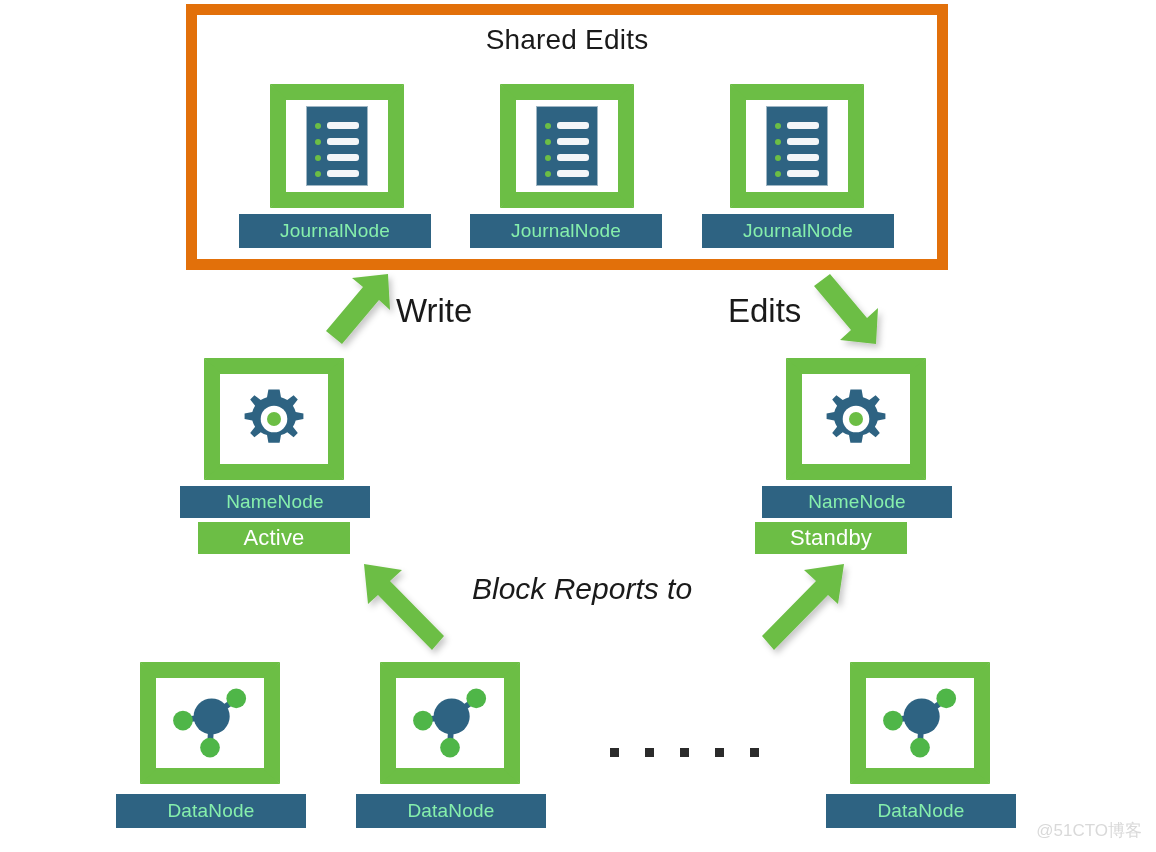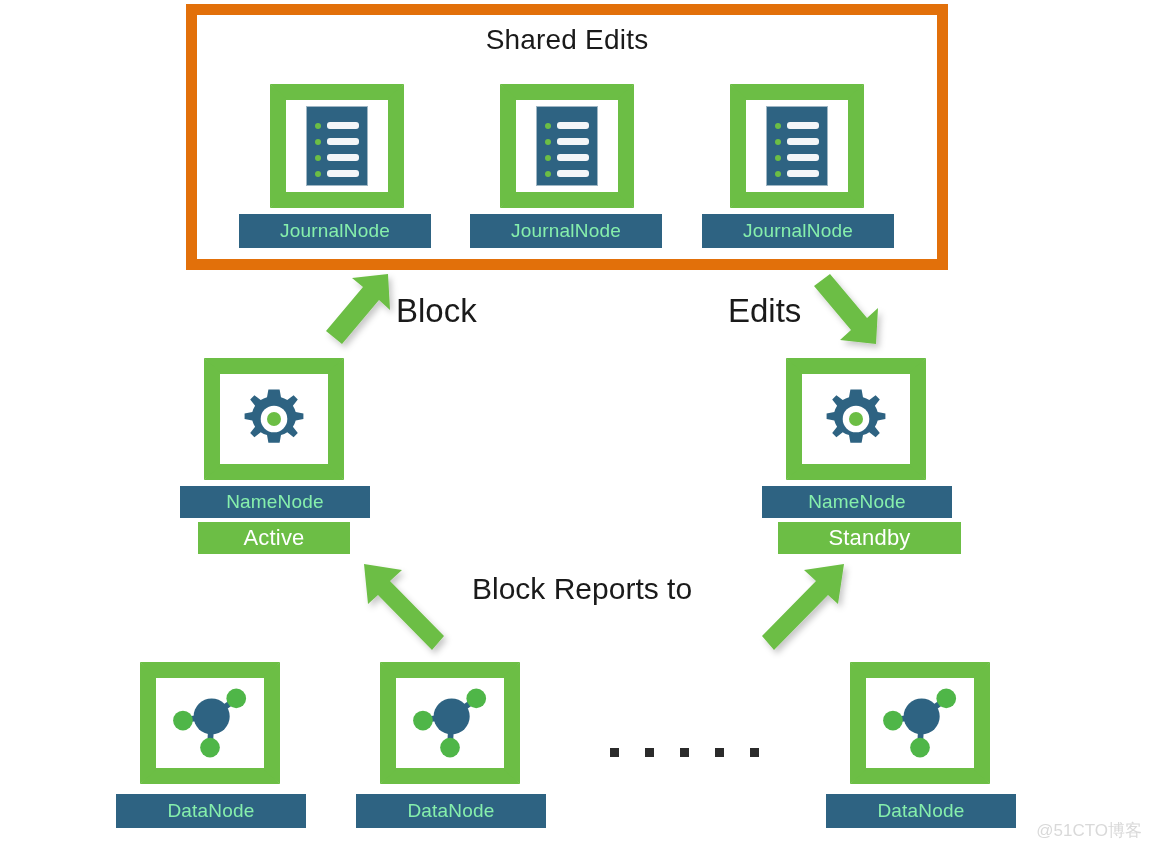--- a/index.html
+++ b/index.html
@@ -260,21 +260,21 @@
   <svg class="arrow" style="left:320px; top:272px; width:90px; height:80px;" viewBox="0 0 90 80">
     <defs>
       <filter id="sh" x="-40%" y="-40%" width="200%" height="200%">
         <feDropShadow dx="3" dy="4" stdDeviation="3" flood-color="#000" flood-opacity="0.22"></feDropShadow>
       </filter>
     </defs>
     <g filter="url(#sh)" fill="#6CBE45">
       <path d="M68 2 L70 38 L59 28 L22 72 L6 59 L43 15 L32 6 Z"></path>
     </g>
   </svg>
-  <div class="free-text" style="left:396px; top:292px; font-size:33px;">Block</div>
+  <div class="free-text" style="left:396px; top:292px; font-size:33px;">Write</div>
 
   <svg class="arrow" style="left:808px; top:272px; width:90px; height:80px;" viewBox="0 0 90 80">
     <g filter="url(#sh)" fill="#6CBE45">
       <path d="M22 2 L59 46 L70 36 L68 72 L32 68 L43 58 L6 14 Z"></path>
     </g>
   </svg>
   <div class="free-text" style="left:728px; top:292px; font-size:33px;">Edits</div>
 
   <div class="node" style="left:204px; top:358px;">
     <div class="frame" style="width:140px; height:122px;">
@@ -303,35 +303,35 @@
       <div class="inner" style="left:18px; top:18px; right:18px; bottom:18px;">
         <svg width="70" height="70" viewBox="0 0 100 100">
           <path fill="#2E6382" d="M50 8 l8 0 2 11 a33 33 0 0 1 9 4 l9-7 6 6 -7 9 a33 33 0 0 1 4 9 l11 2 0 8 -11 2 a33 33 0 0 1-4 9 l7 9 -6 6 -9-7 a33 33 0 0 1-9 4 l-2 11 -8 0 -8 0 -2-11 a33 33 0 0 1-9-4 l-9 7 -6-6 7-9 a33 33 0 0 1-4-9 l-11-2 0-8 11-2 a33 33 0 0 1 4-9 l-7-9 6-6 9 7 a33 33 0 0 1 9-4 l2-11 z"></path>
           <circle cx="50" cy="50" r="19" fill="#ffffff"></circle>
           <circle cx="50" cy="50" r="10" fill="#6CBE45"></circle>
         </svg>
       </div>
     </div>
   </div>
   <div class="label-bar" style="left:762px; top:486px; width:190px; height:32px;">NameNode</div>
-  <div class="state-bar" style="left:778px; top:522px; width:183px; height:32px;">Standby</div>
+  <div class="state-bar" style="left:755px; top:522px; width:152px; height:32px;">Standby</div>
 
   <svg class="arrow" style="left:358px; top:558px; width:100px; height:100px;" viewBox="0 0 100 100">
     <g filter="url(#sh)" fill="#6CBE45">
       <path d="M6 6 L44 12 L32 23 L86 78 L74 92 L20 37 L10 46 Z"></path>
     </g>
   </svg>
 
   <svg class="arrow" style="left:750px; top:558px; width:100px; height:100px;" viewBox="0 0 100 100">
     <g filter="url(#sh)" fill="#6CBE45">
       <path d="M94 6 L88 46 L78 37 L24 92 L12 78 L66 23 L54 12 Z"></path>
     </g>
   </svg>
 
-  <div class="free-text" style="left:472px; top:572px; font-size:30px;">Block Reports to</div>
+  <div class="free-text" style="left:472px; top:572px; font-size:30px;font-style:italic;">Block Reports to</div>
 
   <div class="node" style="left:140px; top:662px;">
     <div class="frame" style="width:140px; height:122px;">
       <div class="bev bev-top" style="height:16px;"></div>
       <div class="bev bev-bottom" style="height:16px;"></div>
       <div class="bev bev-left" style="width:16px;"></div>
       <div class="bev bev-right" style="width:16px;"></div>
       <div class="inner" style="left:18px; top:18px; right:18px; bottom:18px;">
         <svg width="82" height="76" viewBox="0 0 100 92">
           <line x1="52" y1="38" x2="80" y2="18" stroke="#2E6382" stroke-width="7"></line>

